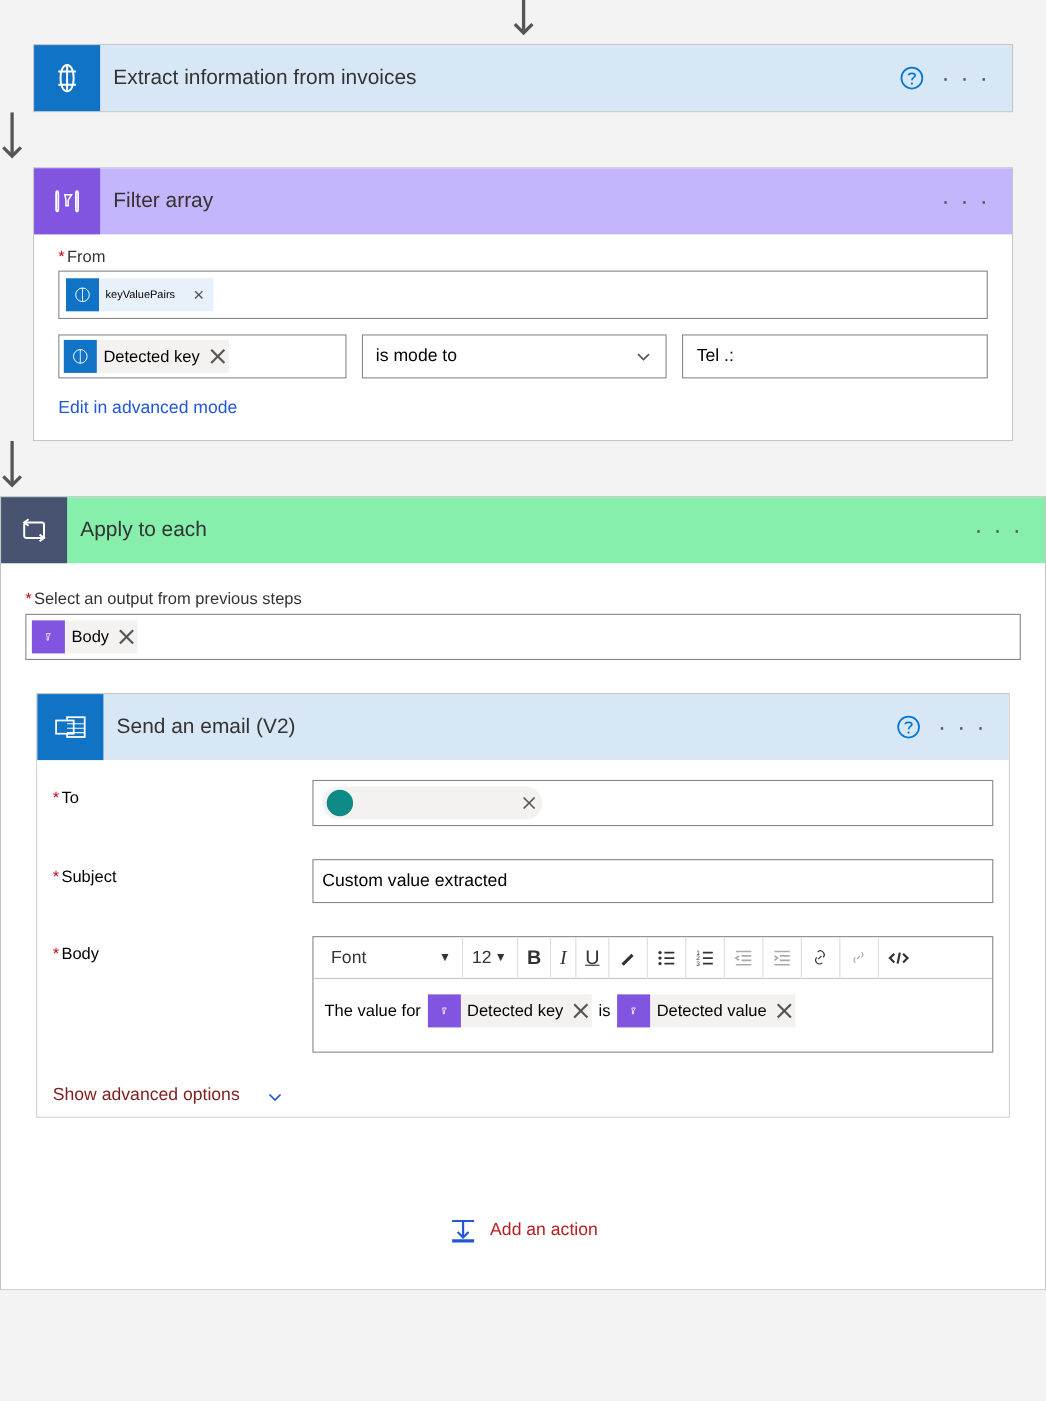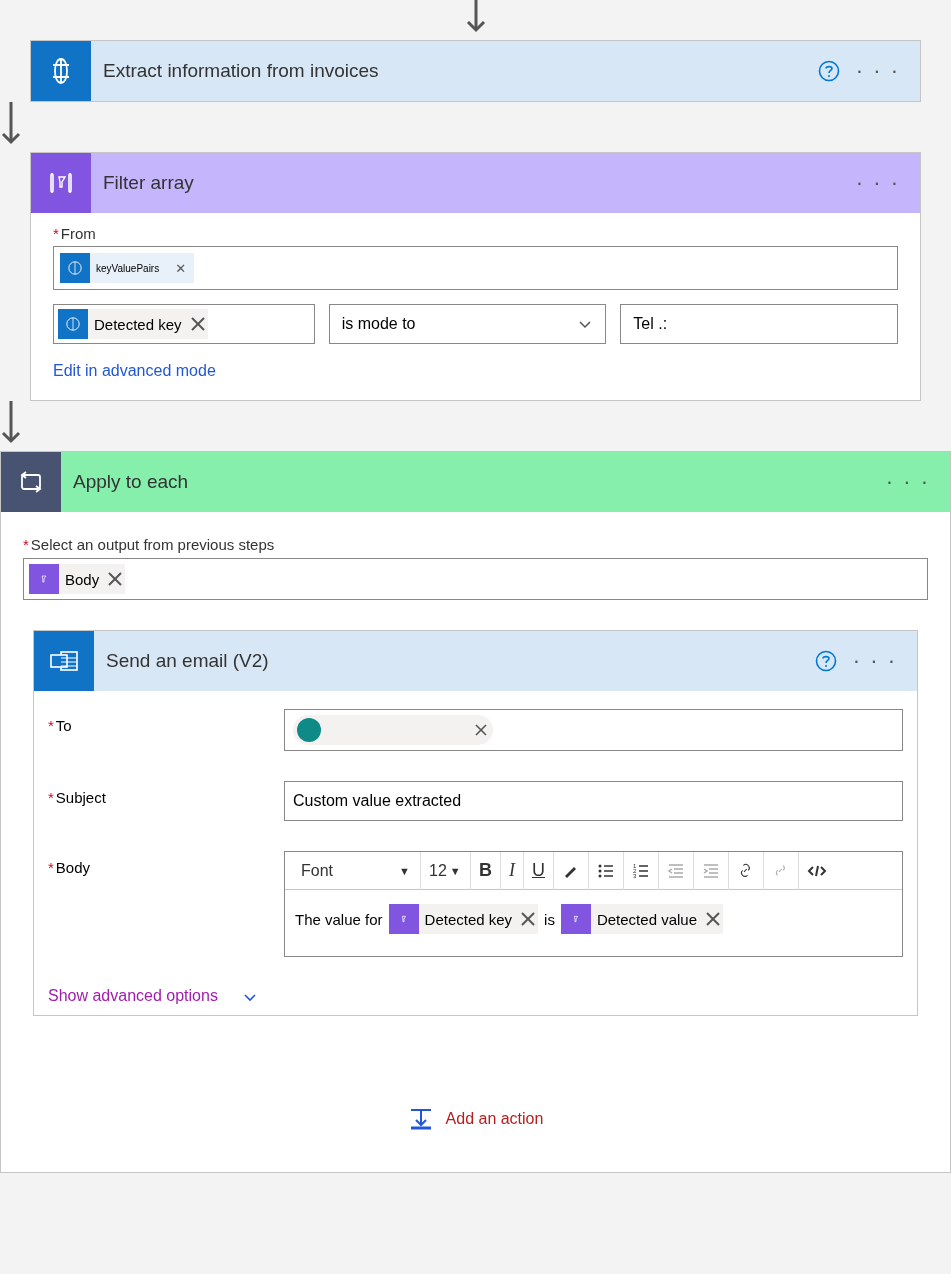--- a/index.html
+++ b/index.html
@@ -72,21 +72,21 @@
 .toolbar { display: flex; align-items: center; border-bottom: 1px solid #c6c6c6; height: 38px; padding: 0 6px; }
 .tb-btn { border-right: 1px solid #ddd; height: 38px; display: flex; align-items: center; justify-content: center; padding: 0 8px; font-size: 18px; color: #333; cursor: pointer; }
 .tb-btn.nb { border-right: none; }
 .tb-font { width: 130px; justify-content: space-between; padding: 0 10px; font-size: 16px; }
 .tb-size { width: 50px; justify-content: flex-start; gap: 3px; font-size: 16px; }
 .caret { font-size: 11px; }
 .rich-body { padding: 14px 10px 22px; display: flex; align-items: center; flex-wrap: wrap; gap: 6px; font-size: 15px; }
 .tokp { display: inline-flex; align-items: center; background: #f3f2f1; height: 30px; }
 .tokp .ticp { width: 30px; height: 30px; background: #8255e0; display: flex; align-items: center; justify-content: center; }
 .tokp .tplabel { padding: 0 6px; }
-.show-adv { display: flex; align-items: flex-end; gap: 24px; color: #a21caf; font-size: 16px; cursor: pointer; margin-top: 20px; }
+.show-adv { display: flex; align-items: flex-end; gap: 24px; color: #7f1d1d; font-size: 16px; cursor: pointer; margin-top: 20px; }
 .add-action { display: flex; justify-content: center; margin: 90px 0 10px; }
 .add-action-inner { display: flex; align-items: center; gap: 12px; color: #b91c1c; font-size: 16px; cursor: pointer; }
 </style>
 </head>
 <body>
 
 <div class="canvas">
 
   <div class="arrow">
     <svg viewBox="0 0 22 40">

